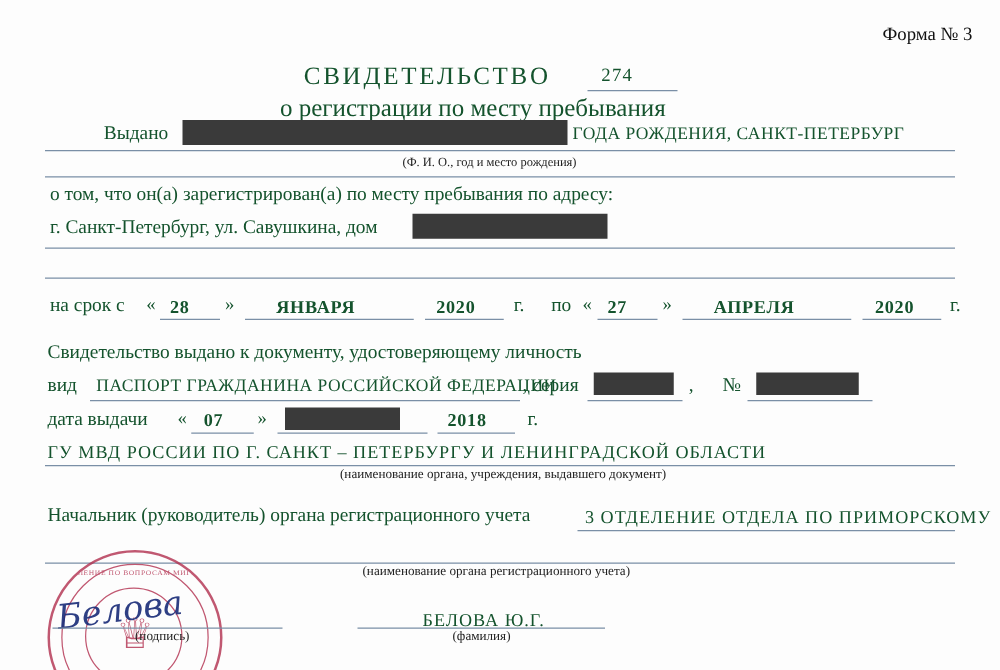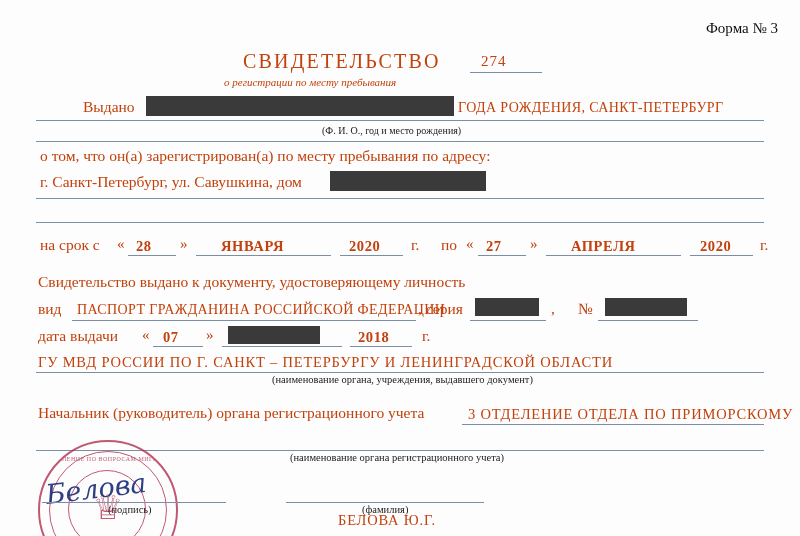--- a/index.html
+++ b/index.html
@@ -19,43 +19,42 @@
     position: absolute;
     left: 0; top: 0;
     width: 800px; height: 536px;
     background: #fdfdfd;
   }
   
   .t {
     position: absolute;
     white-space: nowrap;
     font-family: "Liberation Serif", serif;
-    color: #c2410c;
+    color: #14532d;
   }
   .rule {
     position: absolute;
     height: 0;
     border-bottom: 1px solid #7a8fa6;
   }
   .redact {
     position: absolute;
     background: #3a3a3a;
   }
   .form-no {
     font-size: 15px;
     color: #111;
   }
   .title-main {
     font-size: 20px;
     letter-spacing: 2.2px;
     font-weight: 400;
   }
   .title-sub {
-    font-size: 11px;
-    font-style: italic;
+    font-size: 20px;
   }
   .num-hand {
     font-size: 15px;
     letter-spacing: 1px;
   }
   .lbl {
     font-size: 15.5px;
   }
   .lbl-sm {
     font-size: 10.5px;
@@ -230,17 +229,17 @@
     <div class="stamp-txt-top">УПРАВЛЕНИЕ ПО ВОПРОСАМ МИГРАЦИИ</div>
     <div class="stamp-eagle">♕</div>
 
   </div>
 
   <div class="signature">Белова</div>
 
   <div class="rule" style="left:42px; top:502px; width:184px;"></div>
   <div class="t lbl-sm" style="left:108px; top:504px;">(подпись)</div>
 
-  <div class="t caps-sp" style="left:338px; top:512px;">БЕЛОВА Ю.Г.</div>
+  <div class="t caps-sp" style="left:338px; top:489px;">БЕЛОВА Ю.Г.</div>
   <div class="rule" style="left:286px; top:502px; width:198px;"></div>
   <div class="t lbl-sm" style="left:362px; top:504px;">(фамилия)</div>
 
 </div>
 
 </body></html>

